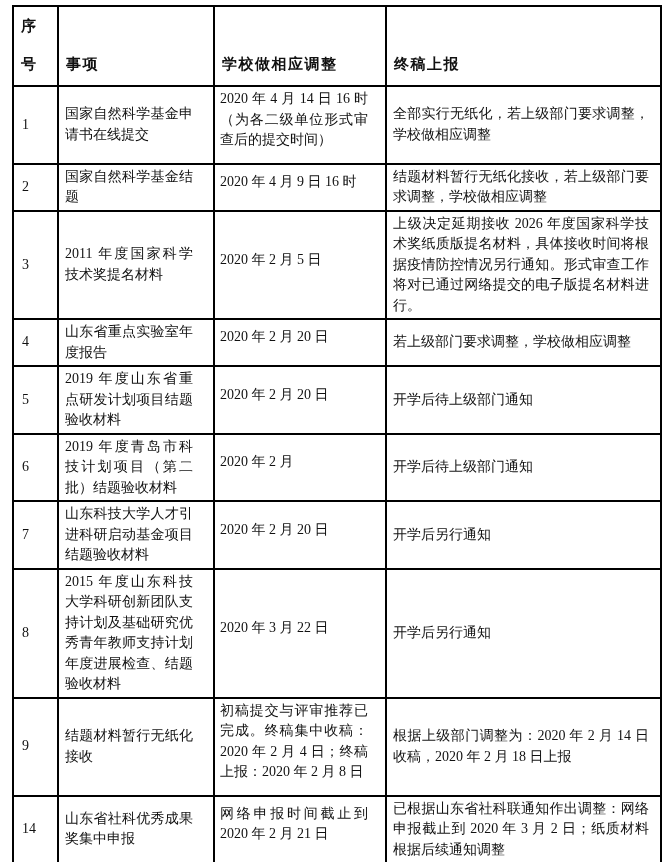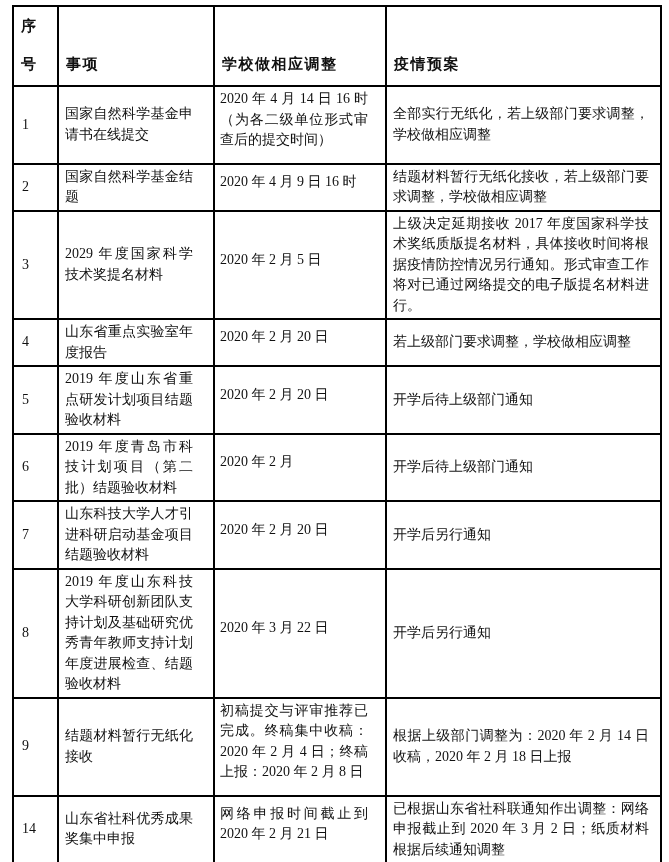--- a/index.html
+++ b/index.html
@@ -84,41 +84,41 @@
       <col style="width:45px">
       <col style="width:156px">
       <col style="width:172px">
       <col style="width:275px">
     </colgroup>
     <thead>
       <tr class="h-hd">
         <th>序号</th>
         <th>事项</th>
         <th>学校做相应调整</th>
-        <th>疫情预案</th>
+        <th>终稿上报</th>
       </tr>
     </thead>
     <tbody>
       <tr class="h-r0">
         <td class="c-index">1</td>
         <td class="c-item">国家自然科学基金申请书在线提交</td>
         <td class="c-time">2020 年 4 月 14 日 16 时（为各二级单位形式审查后的提交时间）</td>
         <td class="c-plan">全部实行无纸化，若上级部门要求调整，学校做相应调整</td>
       </tr>
       <tr class="h-r1">
         <td class="c-index">2</td>
         <td class="c-item">国家自然科学基金结题</td>
         <td class="c-time">2020 年 4 月 9 日 16 时</td>
         <td class="c-plan">结题材料暂行无纸化接收，若上级部门要求调整，学校做相应调整</td>
       </tr>
       <tr class="h-r2">
         <td class="c-index">3</td>
-        <td class="c-item">2029 年度国家科学技术奖提名材料</td>
+        <td class="c-item">2011 年度国家科学技术奖提名材料</td>
         <td class="c-time">2020 年 2 月 5 日</td>
-        <td class="c-plan">上级决定延期接收 2017 年度国家科学技术奖纸质版提名材料，具体接收时间将根据疫情防控情况另行通知。形式审查工作将对已通过网络提交的电子版提名材料进行。</td>
+        <td class="c-plan">上级决定延期接收 2026 年度国家科学技术奖纸质版提名材料，具体接收时间将根据疫情防控情况另行通知。形式审查工作将对已通过网络提交的电子版提名材料进行。</td>
       </tr>
       <tr class="h-r3">
         <td class="c-index">4</td>
         <td class="c-item">山东省重点实验室年度报告</td>
         <td class="c-time">2020 年 2 月 20 日</td>
         <td class="c-plan">若上级部门要求调整，学校做相应调整</td>
       </tr>
       <tr class="h-r4">
         <td class="c-index">5</td>
         <td class="c-item">2019 年度山东省重点研发计划项目结题验收材料</td>
@@ -132,21 +132,21 @@
         <td class="c-plan">开学后待上级部门通知</td>
       </tr>
       <tr class="h-r6">
         <td class="c-index">7</td>
         <td class="c-item">山东科技大学人才引进科研启动基金项目结题验收材料</td>
         <td class="c-time">2020 年 2 月 20 日</td>
         <td class="c-plan">开学后另行通知</td>
       </tr>
       <tr class="h-r7">
         <td class="c-index">8</td>
-        <td class="c-item">2019 年度山东科技大学科研创新团队支持计划及基础研究优秀青年教师支持计划年度进展检查、结题验收材料</td>
+        <td class="c-item">2015 年度山东科技大学科研创新团队支持计划及基础研究优秀青年教师支持计划年度进展检查、结题验收材料</td>
         <td class="c-time">2020 年 3 月 22 日</td>
         <td class="c-plan">开学后另行通知</td>
       </tr>
       <tr class="h-r8">
         <td class="c-index">9</td>
         <td class="c-item">结题材料暂行无纸化接收</td>
         <td class="c-time">初稿提交与评审推荐已完成。终稿集中收稿：2020 年 2 月 4 日；终稿上报：2020 年 2 月 8 日</td>
         <td class="c-plan">根据上级部门调整为：2020 年 2 月 14 日收稿，2020 年 2 月 18 日上报</td>
       </tr>
       <tr class="h-r9">

